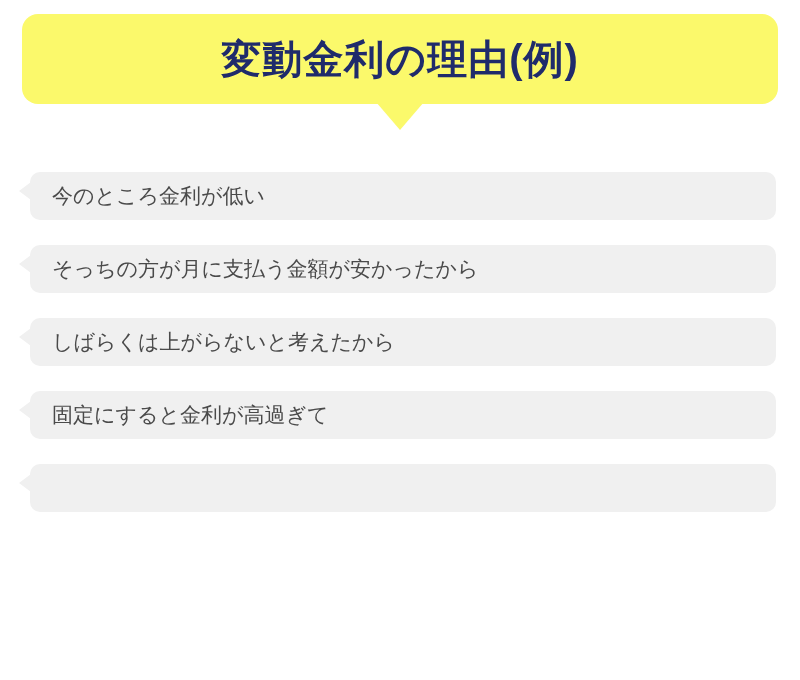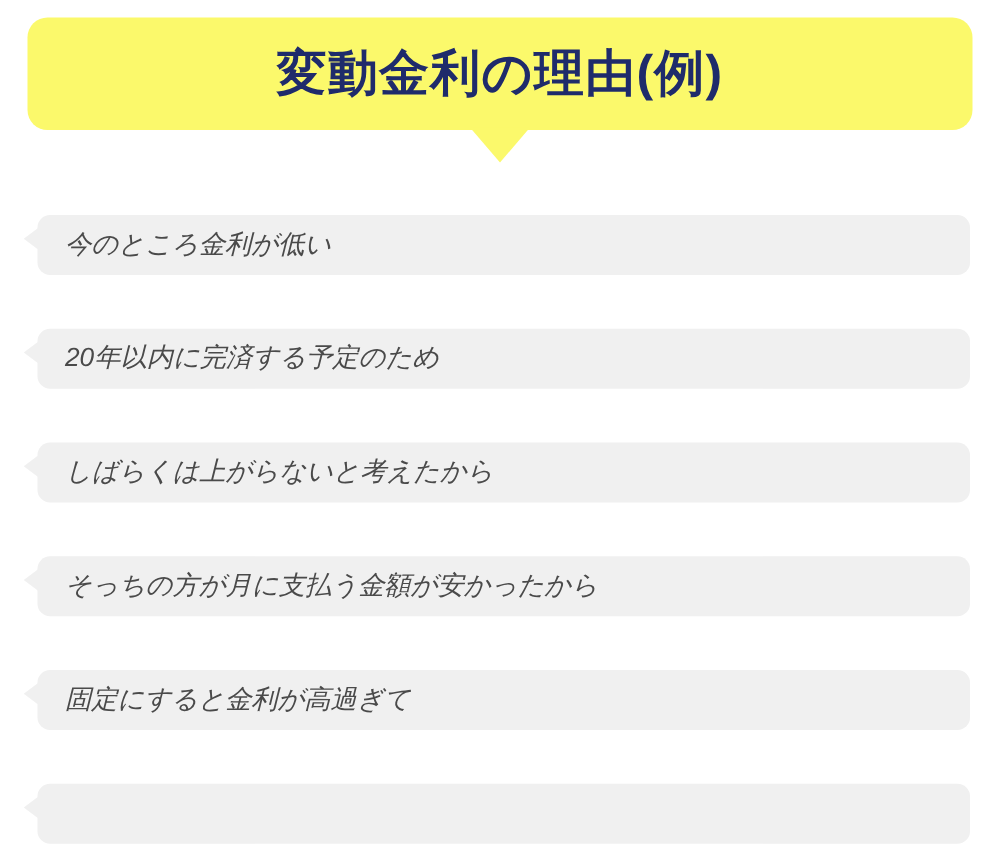--- a/index.html
+++ b/index.html
@@ -57,23 +57,22 @@
   .list {
     position: absolute;
     top: 158px;
     left: 0;
     right: 0;
     padding: 0 24px 0 30px;
     box-sizing: border-box;
   }
   .row {
     position: relative;
-    margin-bottom: 28px;
+    margin-bottom: 10px;
     height: 63px;
-    font-style: italic;
   }
   .bubble {
     position: relative;
     background: #f0f0f0;
     border-radius: 10px;
     height: 48px;
     display: flex;
     align-items: center;
     padding: 0 22px;
     box-sizing: border-box;
@@ -109,38 +108,32 @@
 
   <div class="list">
 
     <div class="row">
       <div class="bubble">
         <div class="bubble-tail"></div>
         <span class="bubble-text">今のところ金利が低い</span>
       </div>
     </div>
 
+
     <div class="row">
       <div class="bubble">
         <div class="bubble-tail"></div>
-        <span class="bubble-text">20年以内に完済する予定のため</span>
+        <span class="bubble-text">そっちの方が月に支払う金額が安かったから</span>
       </div>
     </div>
 
     <div class="row">
       <div class="bubble">
         <div class="bubble-tail"></div>
         <span class="bubble-text">しばらくは上がらないと考えたから</span>
-      </div>
-    </div>
-
-    <div class="row">
-      <div class="bubble">
-        <div class="bubble-tail"></div>
-        <span class="bubble-text">そっちの方が月に支払う金額が安かったから</span>
       </div>
     </div>
 
     <div class="row">
       <div class="bubble">
         <div class="bubble-tail"></div>
         <span class="bubble-text">固定にすると金利が高過ぎて</span>
       </div>
     </div>
 

